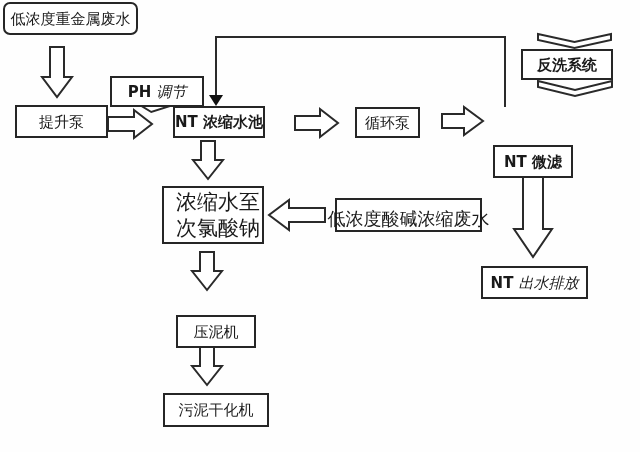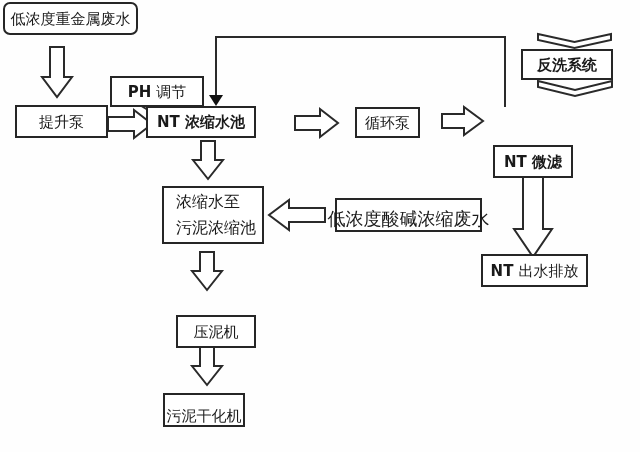--- a/index.html
+++ b/index.html
@@ -20,27 +20,27 @@
     display:flex;
     align-items:center;
     justify-content:center;
     font-size:15px;
     line-height:1.2;
     white-space:nowrap;
     text-align:center;
   }
   .node.bold{font-weight:bold;}
   .node .b{font-weight:bold;}
-  .node .gap{margin-left:5px;}
+  .node .gap{margin-left:5px;font-style:italic;}
   .node.multiline{
     flex-direction:column;
     align-items:flex-start;
     justify-content:center;
     padding-left:12px;
-    font-size:16px;
+    font-size:21px;
     line-height:26px;
     text-align:left;
   }
   .node.small{font-size:18px;align-items:flex-end;}
   svg .flow{fill:#ffffff;stroke:#2a2a2a;stroke-width:2;}
   svg .wire{fill:none;stroke:#2a2a2a;stroke-width:2;}
   svg .head{fill:#111111;stroke:none;}
 </style>
 </head>
 <body>
@@ -73,52 +73,52 @@
 
   <div class="node" style="left:15px;top:105px;width:93px;height:33px;">
     <span>提升泵</span>
   </div>
 
   <div class="node" style="left:110px;top:59px;width:94px;height:31px;margin-top:17px;">
     <span class="b">PH</span>
     <span class="gap">调节</span>
   </div>
 
-  <div class="node bold" style="left:146px;top:106px;width:110px;height:32px;text-align:right;">
+  <div class="node bold" style="left:173px;top:106px;width:92px;height:32px;text-align:right;">
     <span>NT 浓缩水池</span>
   </div>
 
   <div class="node" style="left:347px;top:107px;width:65px;height:31px;margin-left:8px;">
     <span>循环泵</span>
   </div>
 
   <div class="node bold" style="left:493px;top:105px;width:80px;height:33px;margin-top:40px;">
     <span>NT 微滤</span>
   </div>
 
 
   <div class="node" style="left:521px;top:49px;width:92px;height:31px;font-weight:bold;">
     <span>反洗系统</span>
   </div>
 
   <div class="node multiline" style="left:162px;top:186px;width:102px;height:58px;">
     <div>浓缩水至</div>
-    <div>污泥浓缩池</div>
+    <div>次氯酸钠</div>
   </div>
 
   <div class="node small" style="left:335px;top:198px;width:147px;height:34px;">
     <span>低浓度酸碱浓缩废水</span>
   </div>
 
-  <div class="node" style="left:481px;top:254px;width:107px;height:33px;justify-content:center;">
+  <div class="node" style="left:481px;top:266px;width:107px;height:33px;justify-content:center;">
     <span class="b">NT</span>
     <span class="gap">出水排放</span>
   </div>
 
   <div class="node" style="left:176px;top:315px;width:80px;height:33px;">
     <span>压泥机</span>
   </div>
 
-  <div class="node" style="left:163px;top:393px;width:82px;height:34px;align-items:flex-end;">
+  <div class="node" style="left:163px;top:393px;width:106px;height:34px;">
     <span>污泥干化机</span>
   </div>
 
 </div>
 
 </body></html>

